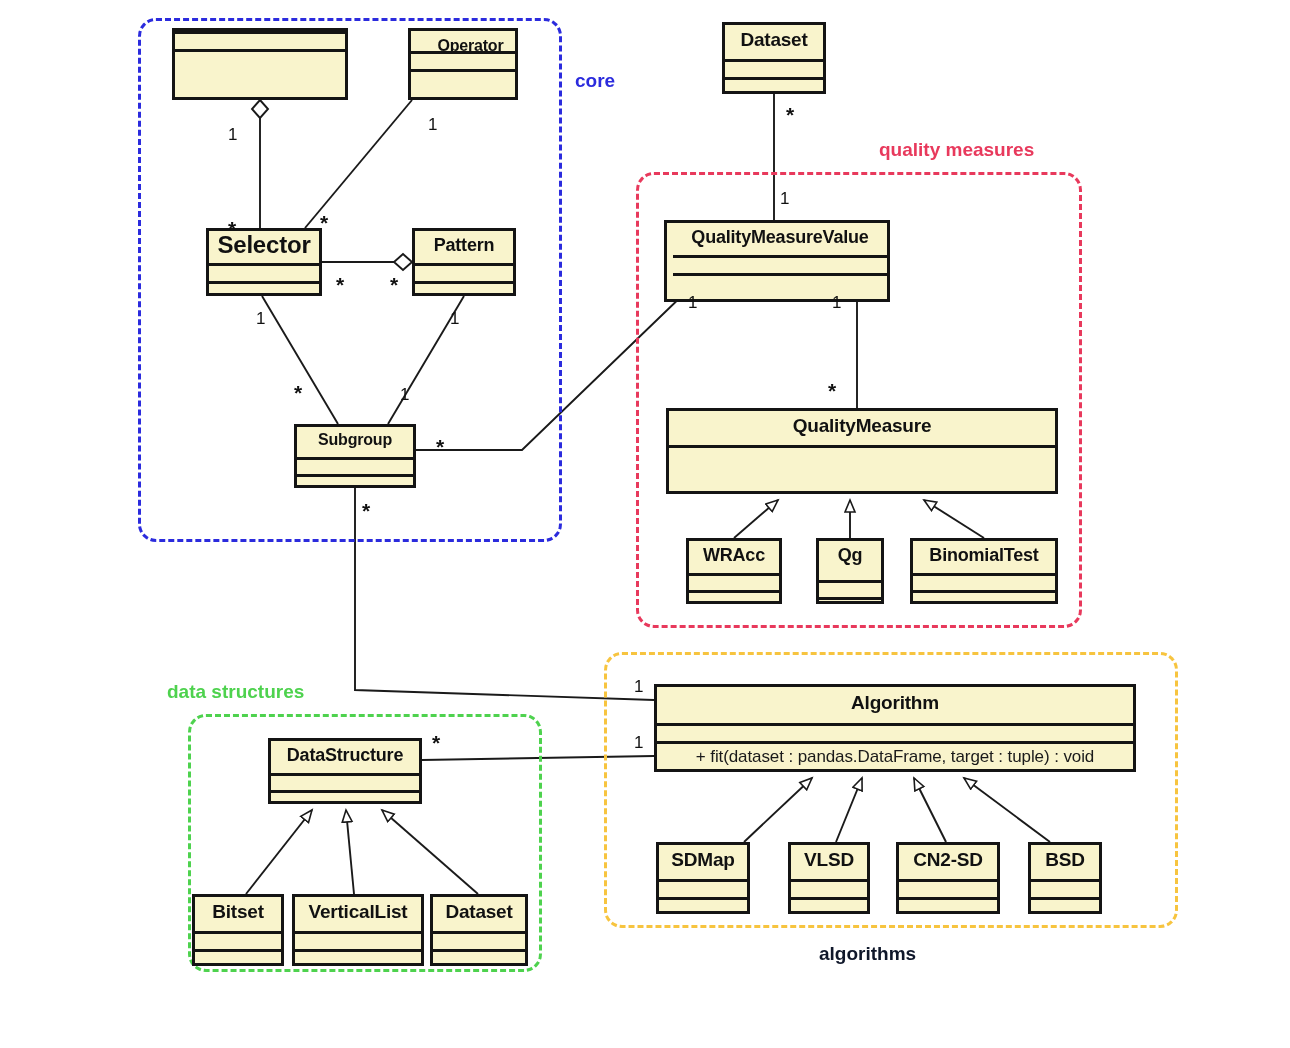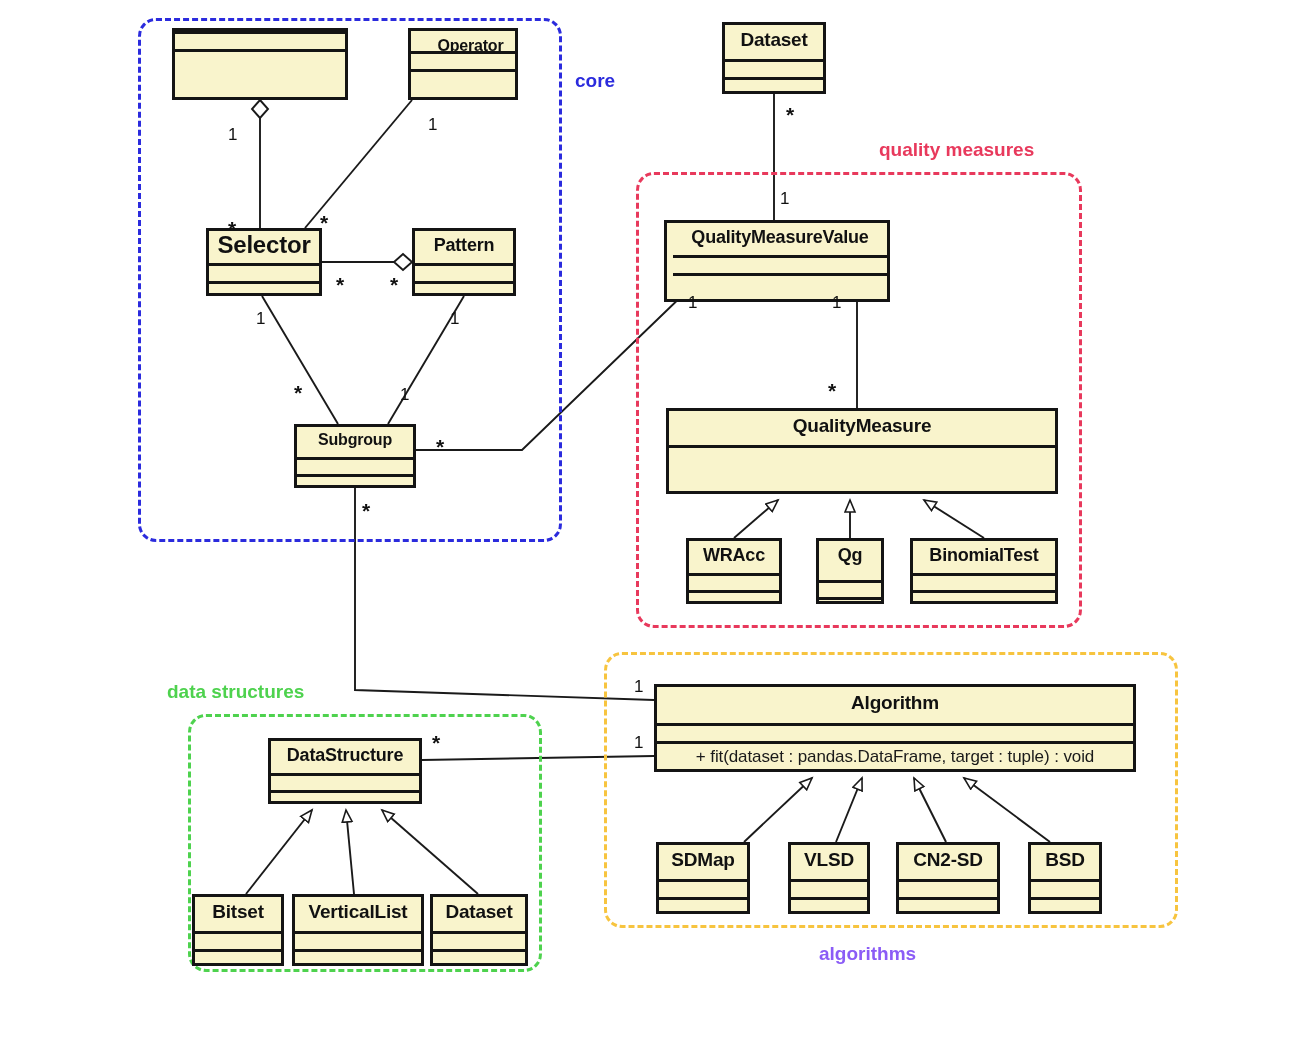--- a/index.html
+++ b/index.html
@@ -146,21 +146,21 @@
   </svg>
 
   <div id="pkg-layer">
       <div class="pkg" style="left: 138px; top: 18px; width: 424px; height: 524px; border-color: rgb(43, 43, 221);"></div>
       <div class="pkg-label" style="left: 575px; top: 70px; color: rgb(43, 43, 221);">core</div>
       <div class="pkg" style="left: 636px; top: 172px; width: 446px; height: 456px; border-color: rgb(232, 57, 92);"></div>
       <div class="pkg-label" style="left: 879px; top: 139px; color: rgb(232, 57, 92);">quality measures</div>
       <div class="pkg" style="left: 188px; top: 714px; width: 354px; height: 258px; border-color: rgb(78, 210, 78);"></div>
       <div class="pkg-label" style="left: 167px; top: 681px; color: rgb(78, 210, 78);">data structures</div>
       <div class="pkg" style="left: 604px; top: 652px; width: 574px; height: 276px; border-color: rgb(247, 196, 63);"></div>
-      <div class="pkg-label" style="left: 819px; top: 943px; color: #8b5cf6;">algorithms</div>
+      <div class="pkg-label" style="left: 819px; top: 943px; color: #0f172a;">algorithms</div>
     </div>
 
   <div id="class-layer">
       <div class="uml-class" style="left: 172px; top: 28px; width: 176px; height: 72px;">
         <div class="uml-attrs" style="height: 18px;"></div>
         <div class="uml-ops" style="height: 14px; line-height: 12px; font-size: 17px;"></div>
       </div>
       <div class="uml-class" style="left: 408px; top: 28px; width: 110px; height: 72px;">
         <div class="uml-name" style="height: 20px; line-height: 30px; font-size: 16px; padding-left: 15px;">Operator</div>
         <div class="uml-attrs" style="height: 18px;"></div>

